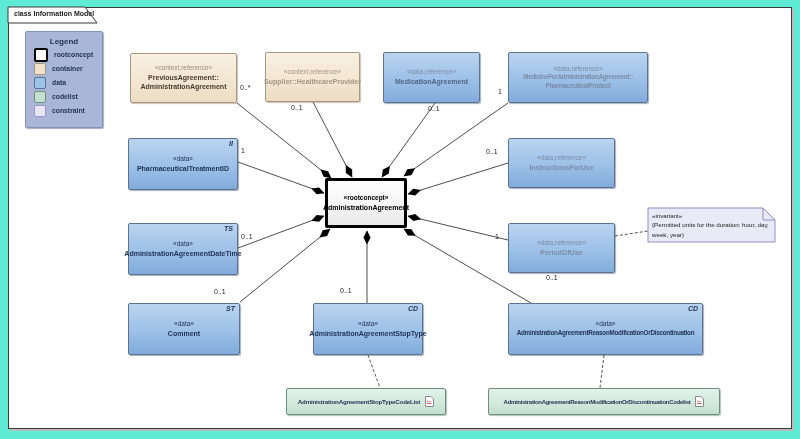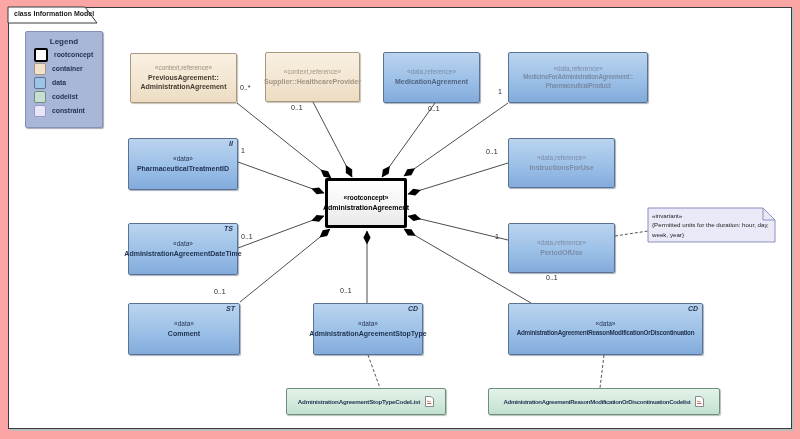--- a/index.html
+++ b/index.html
@@ -1,19 +1,19 @@
 <!DOCTYPE html>
 <html><head>
 <meta charset="utf-8">
 <style>
   html,body{margin:0;padding:0;background:#ffffff;}
   .stage{
     position:relative;width:800px;height:439px;overflow:hidden;
     font-family:"Liberation Sans","DejaVu Sans",sans-serif;
-    background:#fca5a5;
+    background:#5eead4;
   }
   .frame{
     position:absolute;left:8px;top:7px;width:784px;height:422px;
     background:#ffffff;border:1px solid #3a3a3a;box-sizing:border-box;
     box-shadow:2px 2px 0 #bcbcbc;
   }
   .layer{position:absolute;left:0;top:0;width:800px;height:439px;}
   .tab-title{
     position:absolute;left:14px;top:10px;font-size:7px;font-weight:bold;color:#1a1a1a;
     white-space:nowrap;

